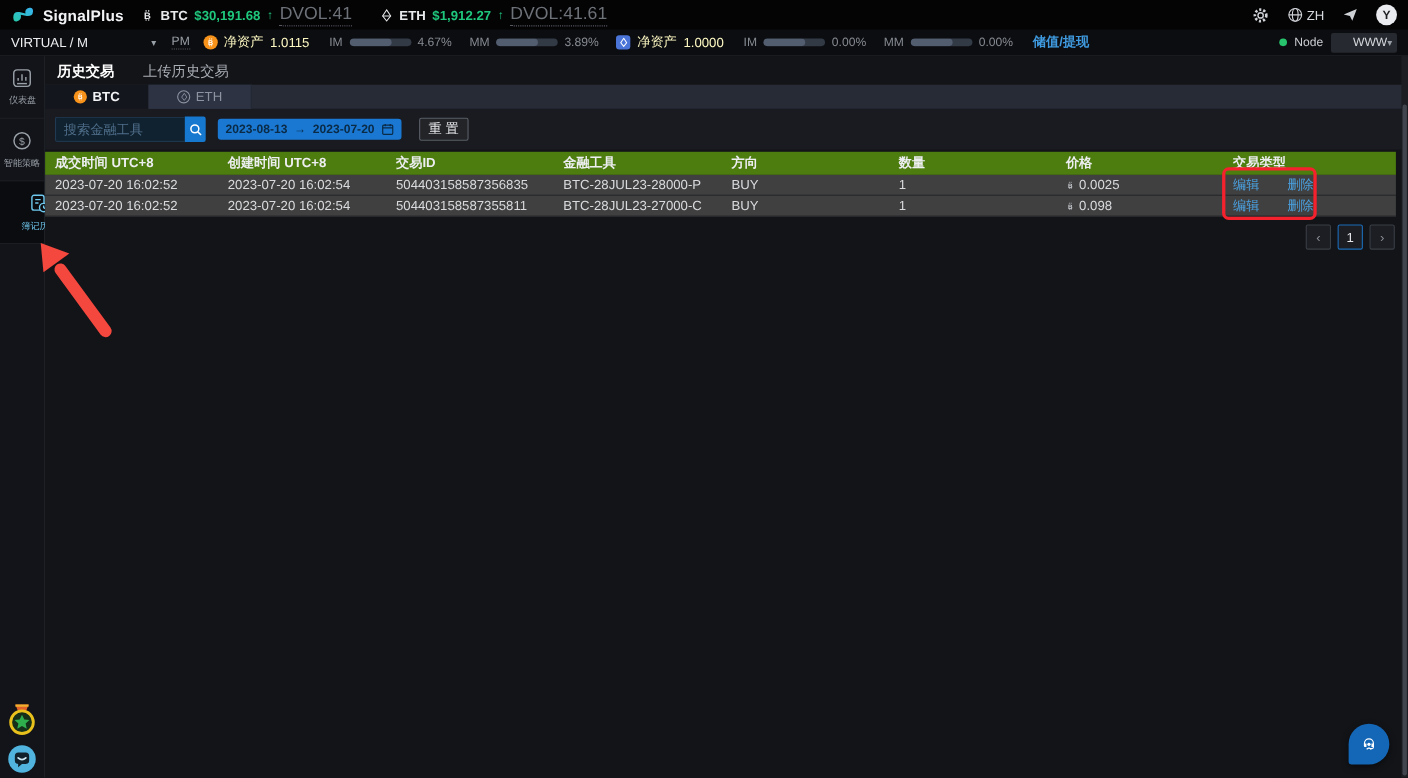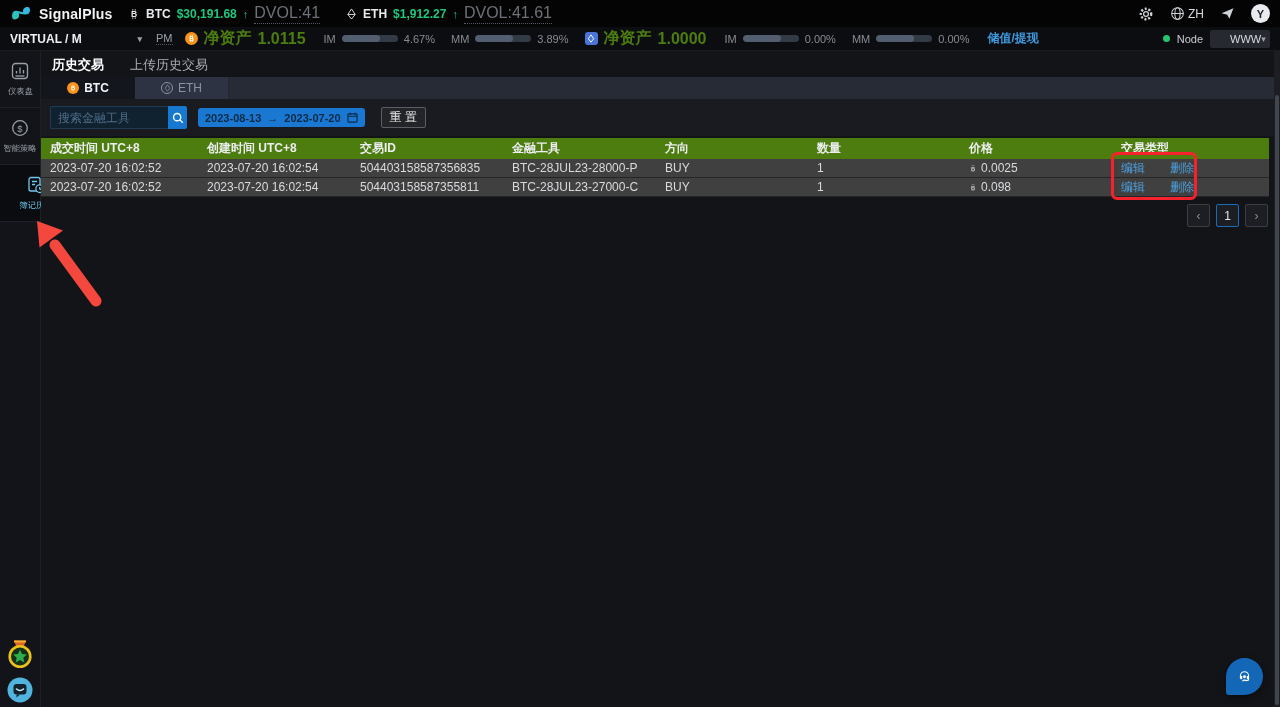--- a/index.html
+++ b/index.html
@@ -26,29 +26,29 @@
   .topbar-right { margin-left:auto; display:flex; align-items:center; gap:16px; }
   .lang { display:flex; align-items:center; gap:3px; color:#d6d9dd; font-size:12px; }
   .avatar { width:19px; height:19px; border-radius:50%; background:#e9ebee; color:#1d1f24;
     font-weight:bold; font-size:11px; display:flex; align-items:center; justify-content:center; }
 
   
   .accountbar { position:absolute; top:27px; left:0; right:0; height:24px;
     background:#0c0d10; display:flex; align-items:center; padding:0 10px;
     border-bottom:1px solid #191b20; }
   .acct-select { display:flex; align-items:center; width:132px; color:#eceef0;
-    font-weight:bold; font-size:12px; cursor:pointer; }
+    font-weight:normal; font-size:12px; cursor:pointer; }
   .acct-select .caret { margin-left:auto; color:#9aa0a8; font-size:9px; }
   .pm { color:#9aa0a8; font-size:11px; border-bottom:1px dotted #565a60; margin:0 12px 0 14px; }
   .asset { display:flex; align-items:center; gap:6px; margin-right:18px; }
   .coin-btc { width:13px; height:13px; border-radius:50%; background:#f7931a; color:#fff;
     display:flex; align-items:center; justify-content:center; }
   .coin-eth { width:13px; height:13px; border-radius:3px; background:#4a74d8; color:#fff;
     display:flex; align-items:center; justify-content:center; }
-  .net-label, .net-val { color:#4d7c0f; font-weight:bold; font-size:16px; }
+  .net-label, .net-val { color:#fef9c3; font-weight:normal; font-size:12px; }
   .gauge { display:flex; align-items:center; gap:6px; margin-right:16px; }
   .gauge .glabel { color:#878b93; font-size:11px; }
   .bar { width:56px; height:7px; border-radius:4px; background:#323a46; overflow:hidden; }
   .bar i { display:block; height:100%; width:68%; background:#525d70; border-radius:4px; }
   .gauge .gpct { color:#878b93; font-size:11px; }
   .deposit { color:#3f9ae0; font-weight:bold; font-size:12px; cursor:pointer; margin-left:2px; }
   .acct-right { margin-left:auto; display:flex; align-items:center; gap:7px; }
   .dot { width:7px; height:7px; border-radius:50%; background:#27c46d; }
   .node-label { color:#c9ccd1; font-size:11px; }
   .node-select { width:60px; height:18px; background:#26292f; border-radius:2px; color:#d6d9dd;

